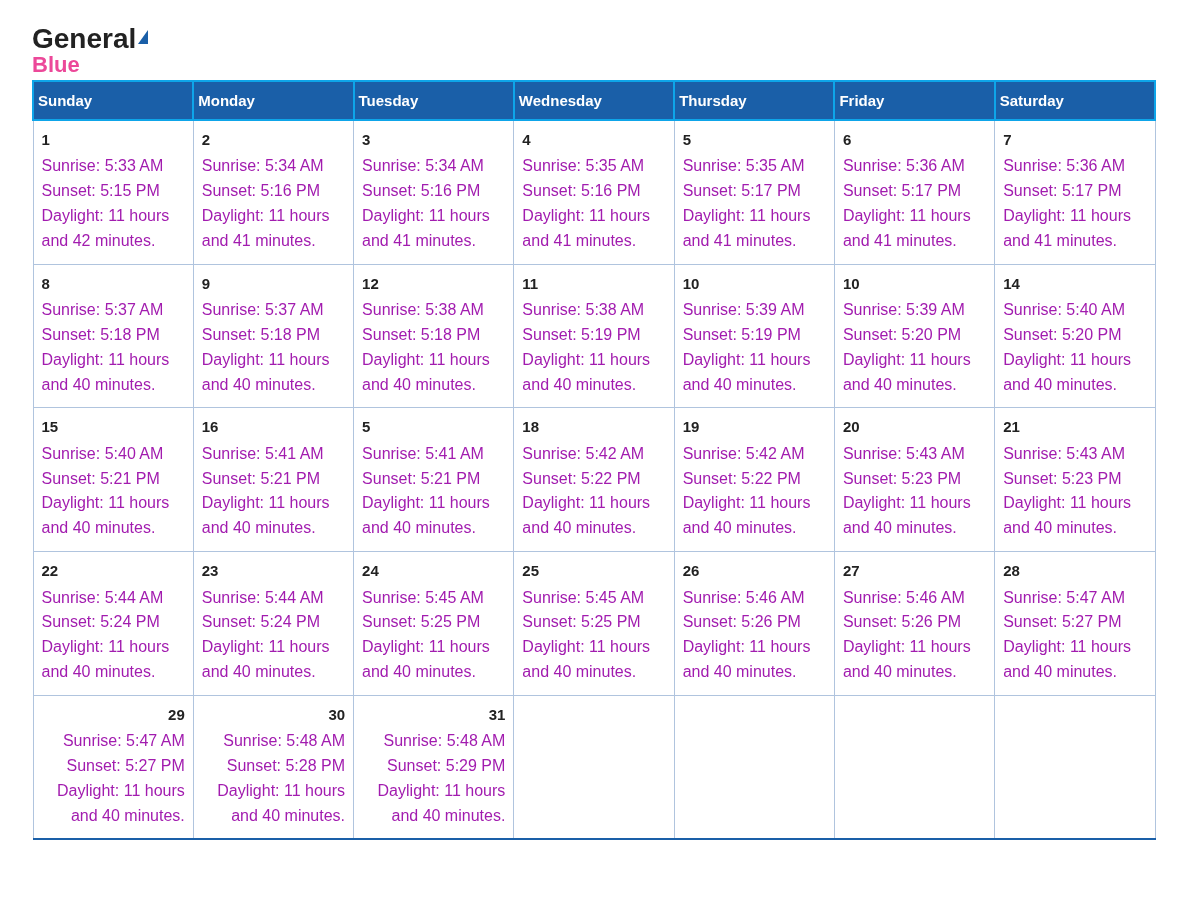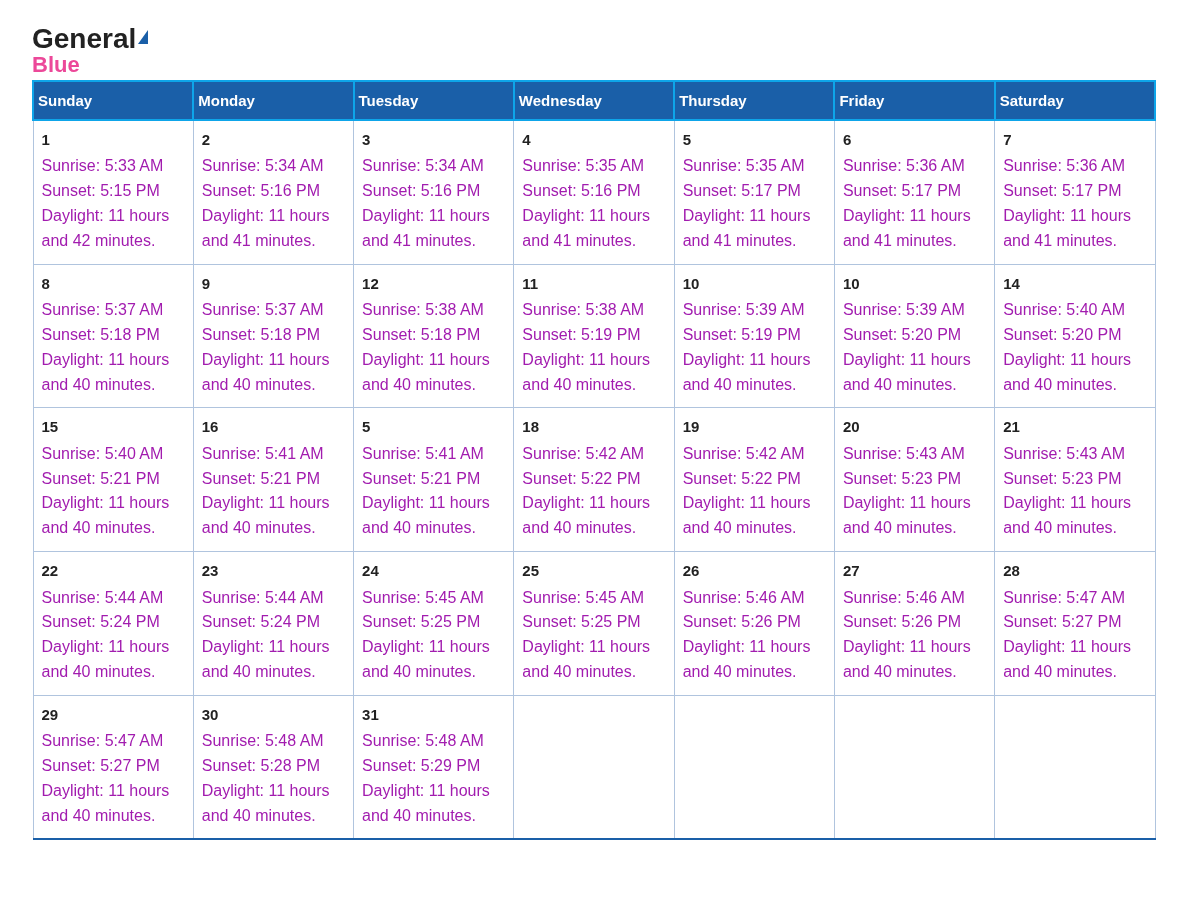--- a/index.html
+++ b/index.html
@@ -101,20 +101,21 @@
     }
     tbody tr td.empty {
       background: #fff;
     }
     
     tbody tr td {
       border-bottom: 1px solid #b0c4de;
     }
     tbody tr:last-child td {
       border-bottom: 2px solid #1a5fa8;
+      text-align: right;
     }
     tbody tr:first-child td {
       border-top: 1px solid #b0c4de;
     }
     thead tr th:first-child { border-radius: 0; }
     thead tr th:last-child { border-radius: 0; }
   </style>
 </head>
 <body>
 

